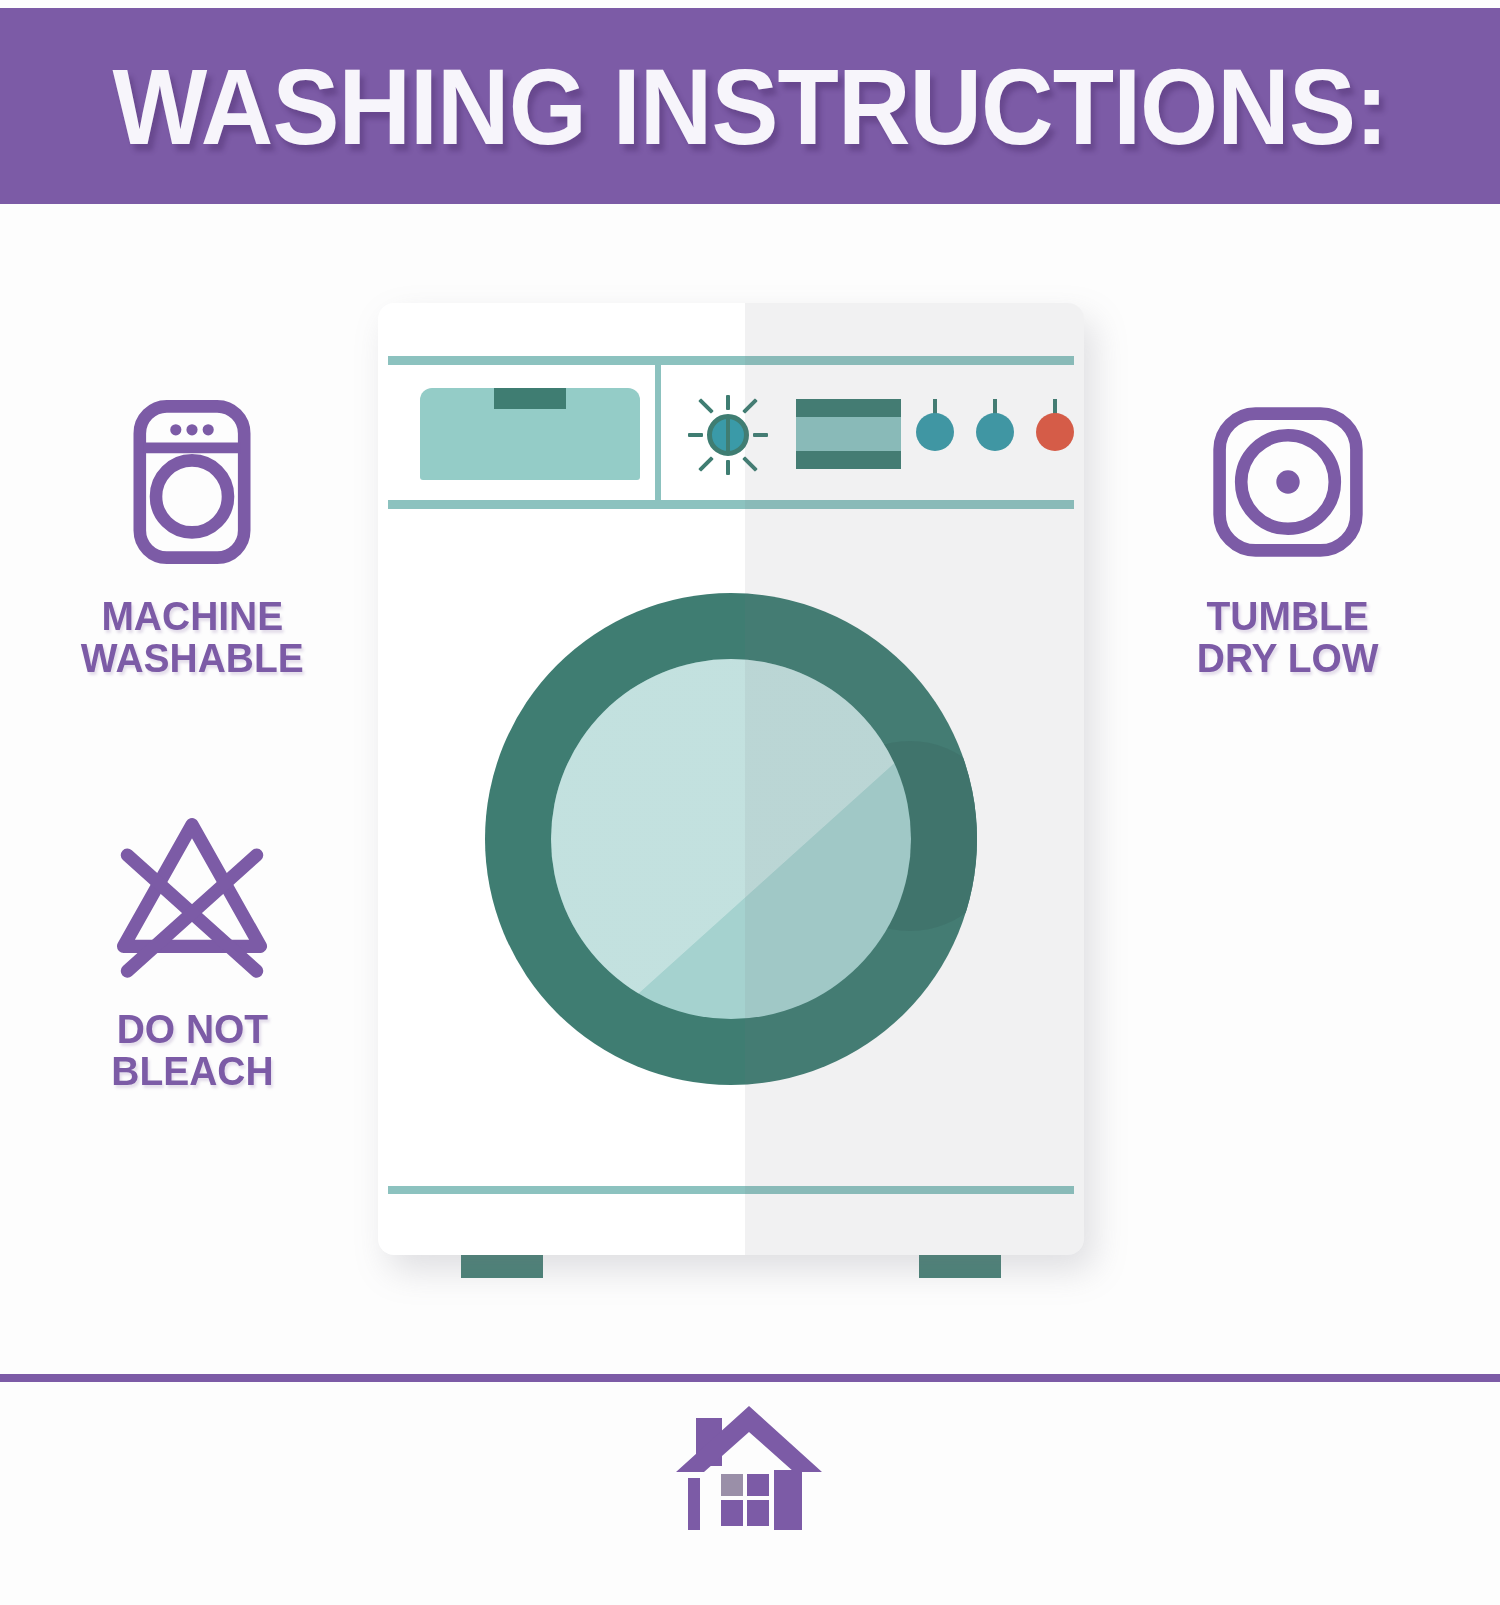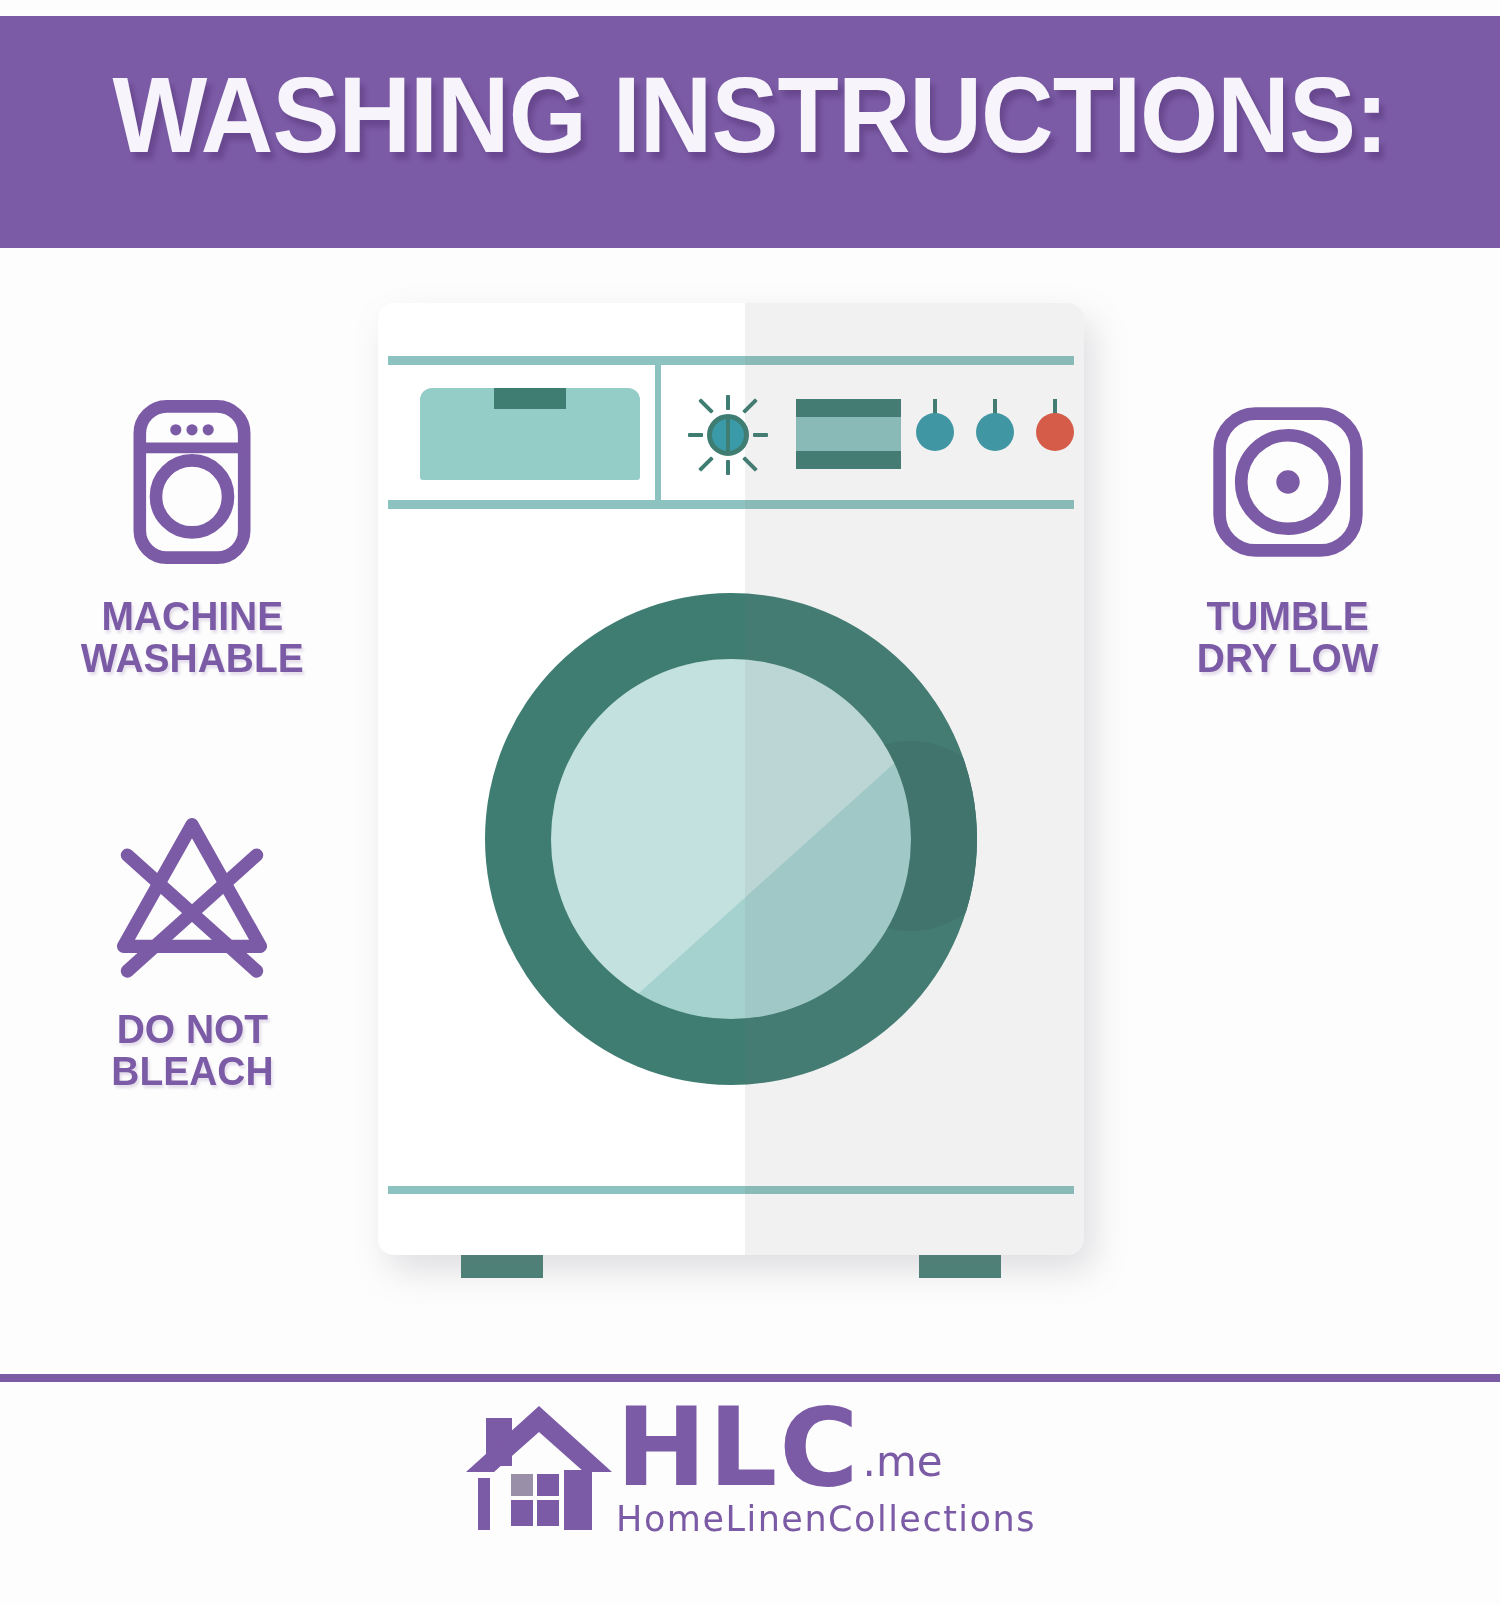--- a/index.html
+++ b/index.html
@@ -15,23 +15,23 @@
     position: relative;
     width: 1500px;
     height: 1605px;
     background: #fdfdfd;
     overflow: hidden;
   }
 
   
   .header-banner {
     position: absolute;
-    left: 0; top: 16px;
+    left: 0; top: 8px;
     width: 1500px;
-    height: 232px;
+    height: 196px;
     background: #7c5ba6;
   }
   .header-title {
     position: absolute;
     left: 0; top: 0;
     width: 1500px;
     height: 196px;
     display: flex;
     align-items: center;
     justify-content: center;
@@ -426,23 +426,16 @@
           <rect x="14" y="80" width="12" height="52" fill="#7c5ba6"></rect>
 
           <rect x="100" y="72" width="28" height="60" fill="#7c5ba6"></rect>
 
           <rect x="47" y="76" width="22" height="22" fill="#9a8fa8"></rect>
           <rect x="73" y="76" width="22" height="22" fill="#7c5ba6"></rect>
           <rect x="47" y="102" width="22" height="26" fill="#7c5ba6"></rect>
           <rect x="73" y="102" width="22" height="26" fill="#7c5ba6"></rect>
         </svg>
       </div>
-      <div class="logo-text-col">
-        <div class="logo-main-row">
-          <div class="logo-hlc">HLC</div>
-          <div class="logo-me">.me</div>
-        </div>
-        <div class="logo-tagline">HomeLinenCollections</div>
-      </div>
     </div>
   </div>
 
 </div>
 
 </body></html>

